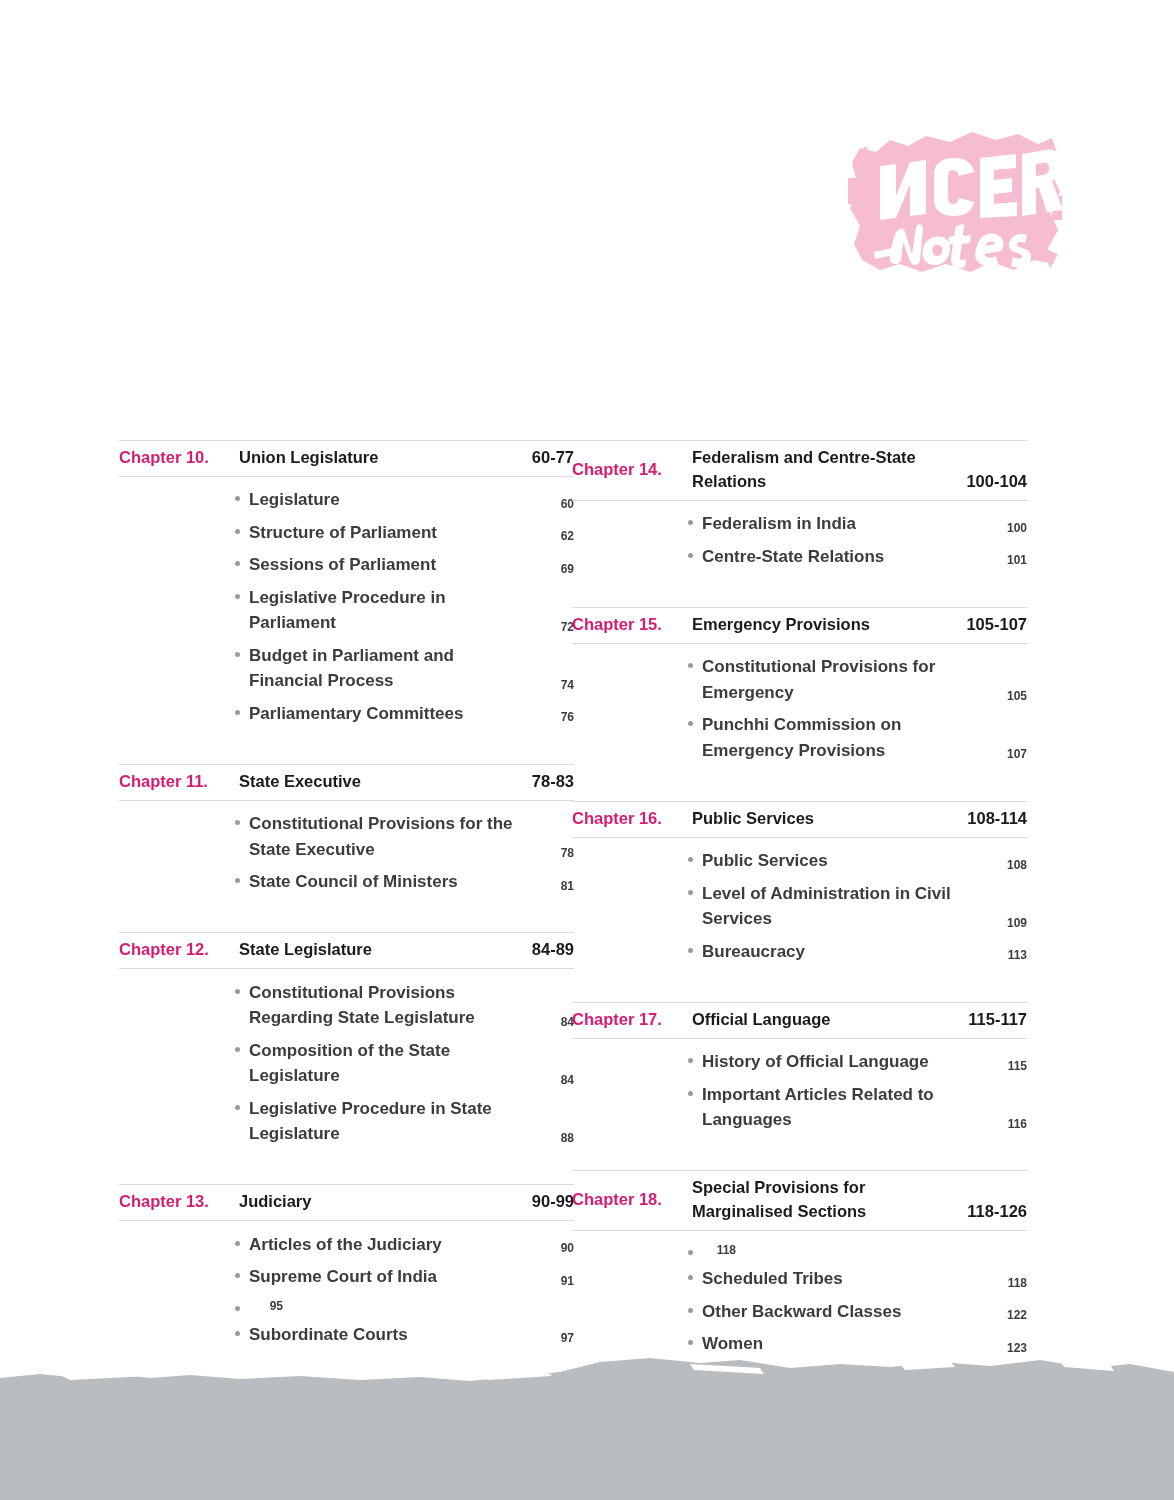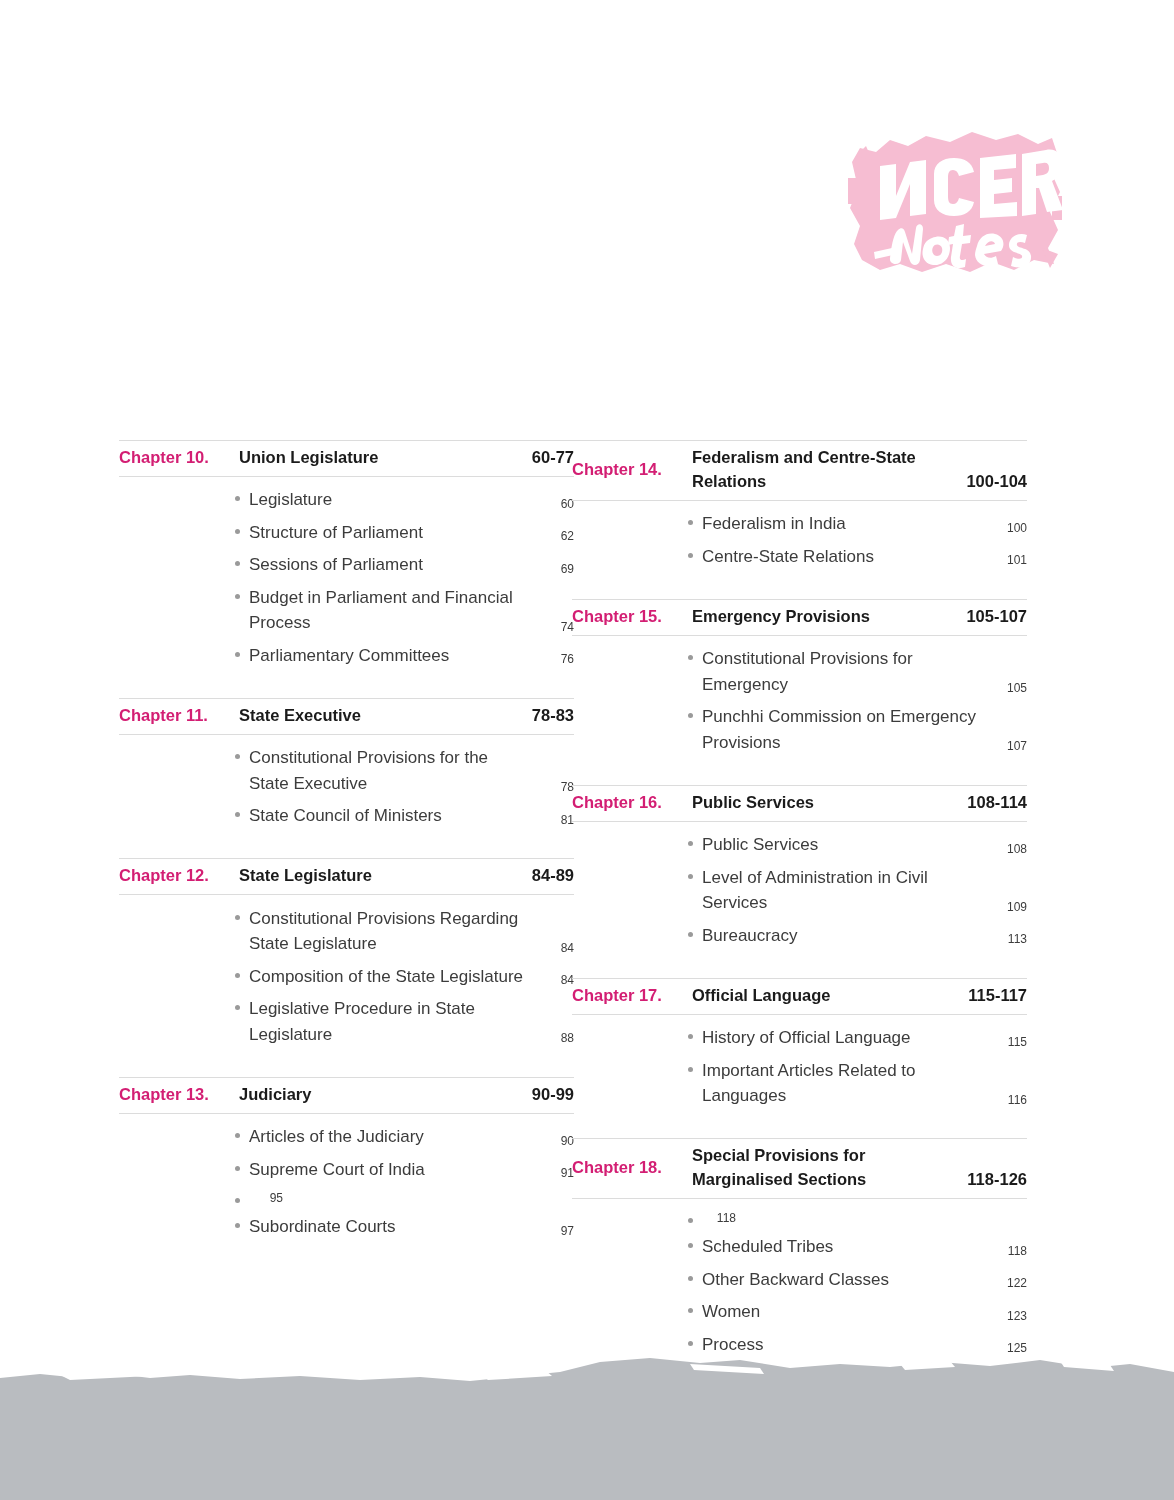--- a/index.html
+++ b/index.html
@@ -34,21 +34,21 @@
     width: 1174px;
   }
   .col {
     position: absolute;
     top: 0;
   }
   .col-left  { left: 119px; width: 455px; }
   .col-right { left: 572px; width: 455px; }
 
   .chapter { margin-bottom: 0; }
-  .chapter + .chapter { margin-top: 26px; }
+  .chapter + .chapter { margin-top: 34px; }
 
   .chap-head {
     border-top: 1.4px solid #dcdcdc;
     border-bottom: 1.4px solid #dcdcdc;
     padding: 5px 0 6px 0;
     display: flex;
     align-items: center;
     gap: 8px;
   }
   .chap-no {
@@ -122,21 +122,21 @@
     color: #3c3c3c;
     font-size: 12px;
     line-height: 1.5;
     text-align: right;
     white-space: nowrap;
     align-self: flex-end;
     min-width: 34px;
   }
 
   
-  .items { margin-left: 112px; }
+  .items { margin-left: 112px; font-weight: bold; }
 
   
   #bottom-band {
     position: absolute;
     left: 0;
     bottom: 0;
     width: 1174px;
     height: 150px;
   }
   #bottom-band svg { display: block; width: 100%; height: 100%; }
@@ -218,20 +218,27 @@
             <span class="bullet">
               <i></i>
             </span>
             <span class="item-label">Sessions of Parliament</span>
             <span class="item-page">69</span>
           </li>
           <li class="item">
             <span class="bullet">
               <i></i>
             </span>
+            <span class="item-label">Legislative Procedure in Parliament</span>
+            <span class="item-page">72</span>
+          </li>
+          <li class="item">
+            <span class="bullet">
+              <i></i>
+            </span>
             <span class="item-label">Budget in Parliament and Financial Process</span>
             <span class="item-page">74</span>
           </li>
           <li class="item">
             <span class="bullet">
               <i></i>
             </span>
             <span class="item-label">Parliamentary Committees</span>
             <span class="item-page">76</span>
           </li>

